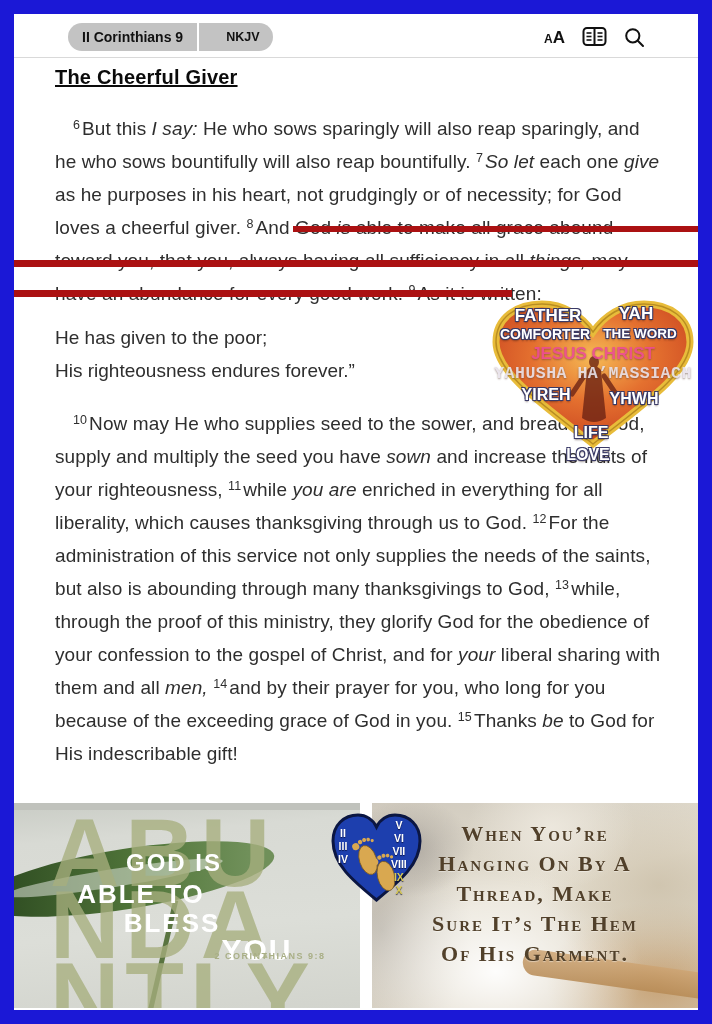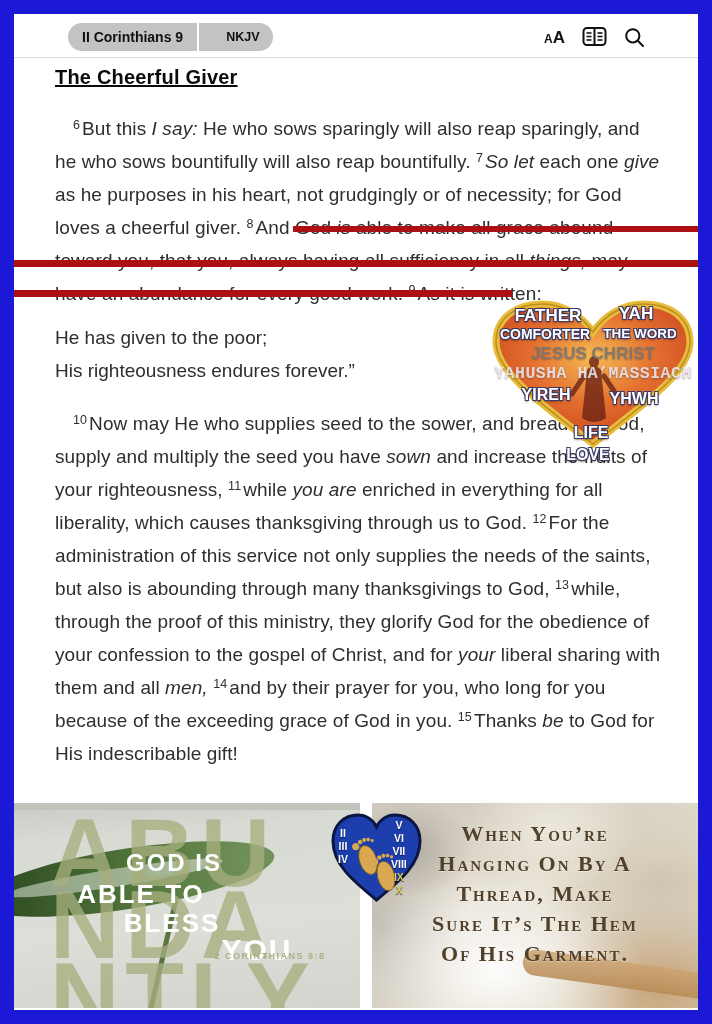--- a/index.html
+++ b/index.html
@@ -36,21 +36,21 @@
 
   
   .names-heart{position:absolute;left:470px;top:284px;width:218px;height:156px;z-index:3;}
   .names-heart svg{position:absolute;left:0;top:0;}
   .nh-label{position:absolute;transform:translateX(-50%);color:#fff;font-weight:800;white-space:nowrap;
     text-shadow:-1px -1px 0 #3a3a66,1px -1px 0 #3a3a66,-1px 1px 0 #3a3a66,1px 1px 0 #3a3a66,0 2px 2px rgba(40,20,20,.5);}
   .nh-father{left:64px;top:8px;font-size:17px;}
   .nh-yah{left:152px;top:6px;font-size:17px;}
   .nh-comforter{left:61px;top:28px;font-size:14px;}
   .nh-theword{left:156px;top:28px;font-size:13.5px;}
-  .nh-jesus{left:109px;top:46px;font-size:17px;color:#737373;opacity:.85;text-shadow:0 1px 2px rgba(90,60,50,.6);}
+  .nh-jesus{left:109px;top:46px;font-size:17px;color:#ec4899;opacity:.85;text-shadow:0 1px 2px rgba(90,60,50,.6);}
   .nh-yahusha{left:109px;top:66px;font-size:16.5px;color:#e8e2ea;opacity:.9;text-shadow:0 1px 2px rgba(90,60,50,.6);letter-spacing:.5px;font-family:Liberation Mono, monospace;}
   .nh-yireh{left:62px;top:88px;font-size:16px;}
   .nh-yhwh{left:150px;top:92px;font-size:16px;}
   .nh-love{left:104px;top:108px;font-size:16px;margin-top:40px;}
   .nh-life{left:107px;top:126px;font-size:16px;}
 
   
   .abundant-card{position:absolute;left:0;top:789px;width:346px;height:205px;z-index:4;overflow:hidden;
     background:linear-gradient(175deg,#c9ccc5 0%,#d8dad4 18%,#dcded8 60%,#d2d4cd 100%);}
   .abundant-card::before{content:"";position:absolute;left:0;top:0;width:100%;height:7px;background:#c0c2bc;}

